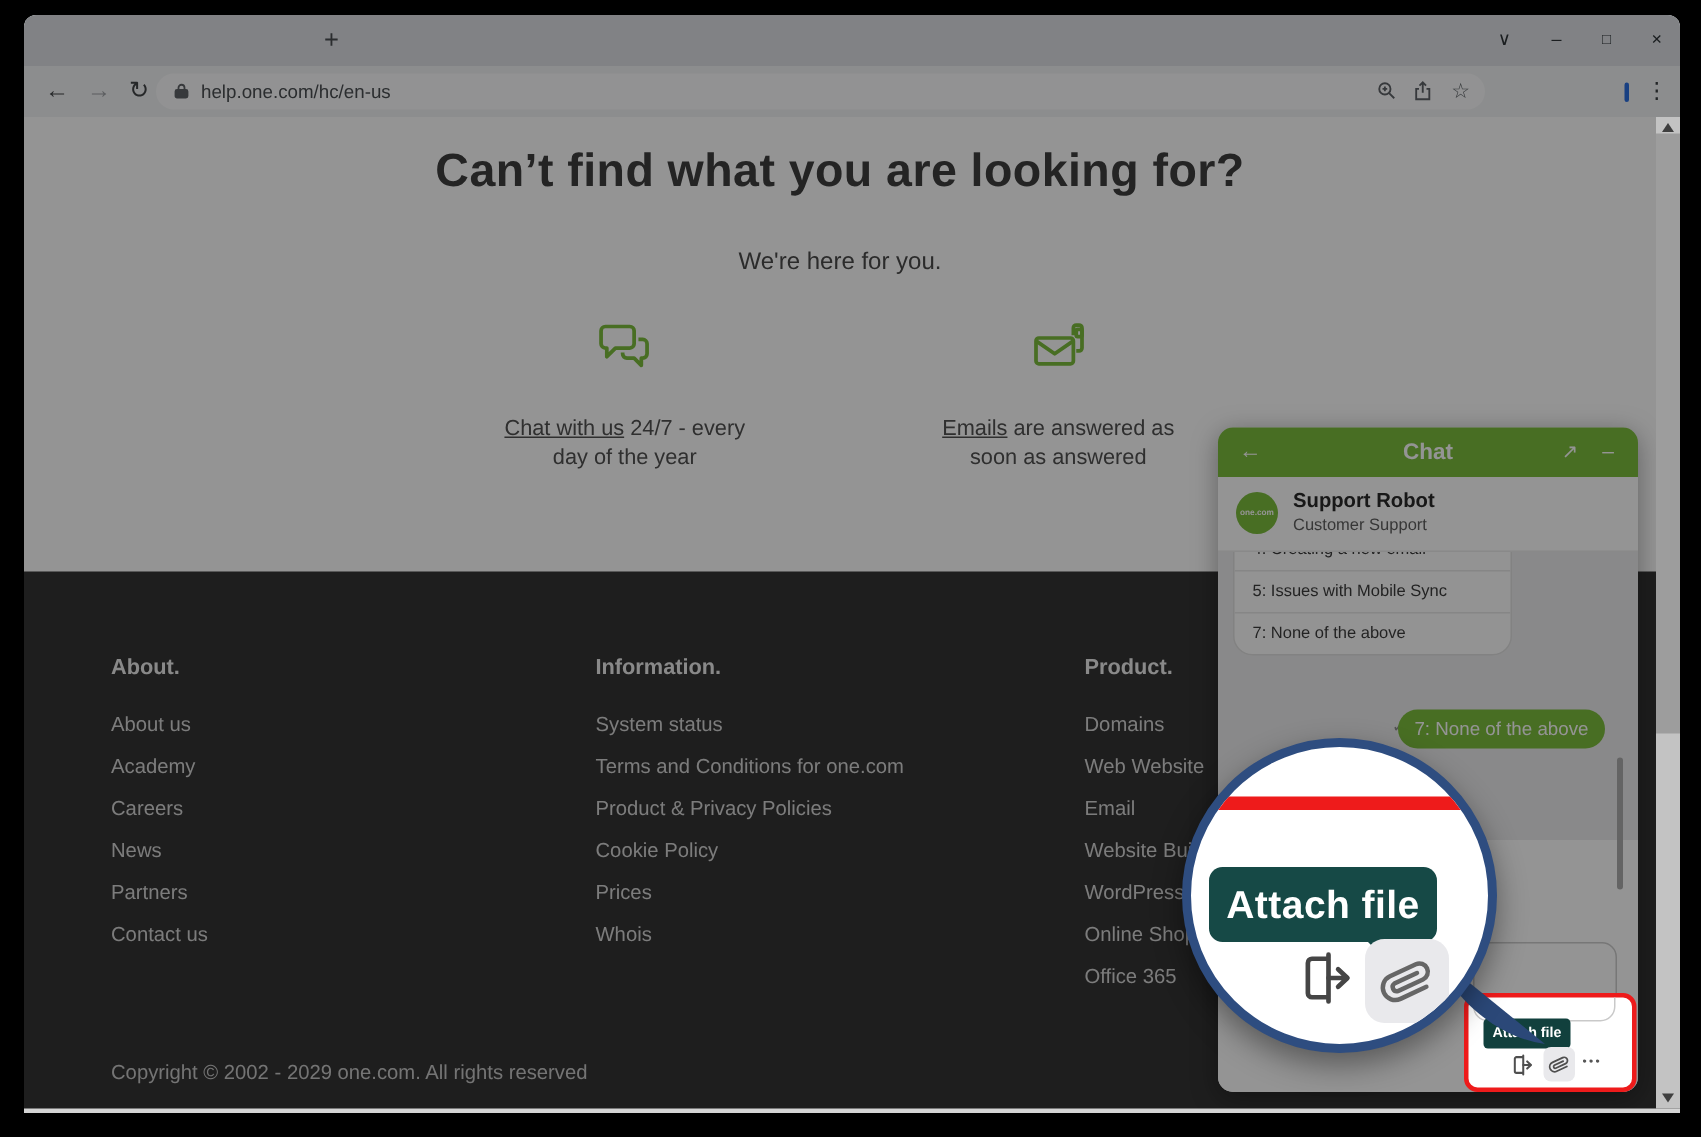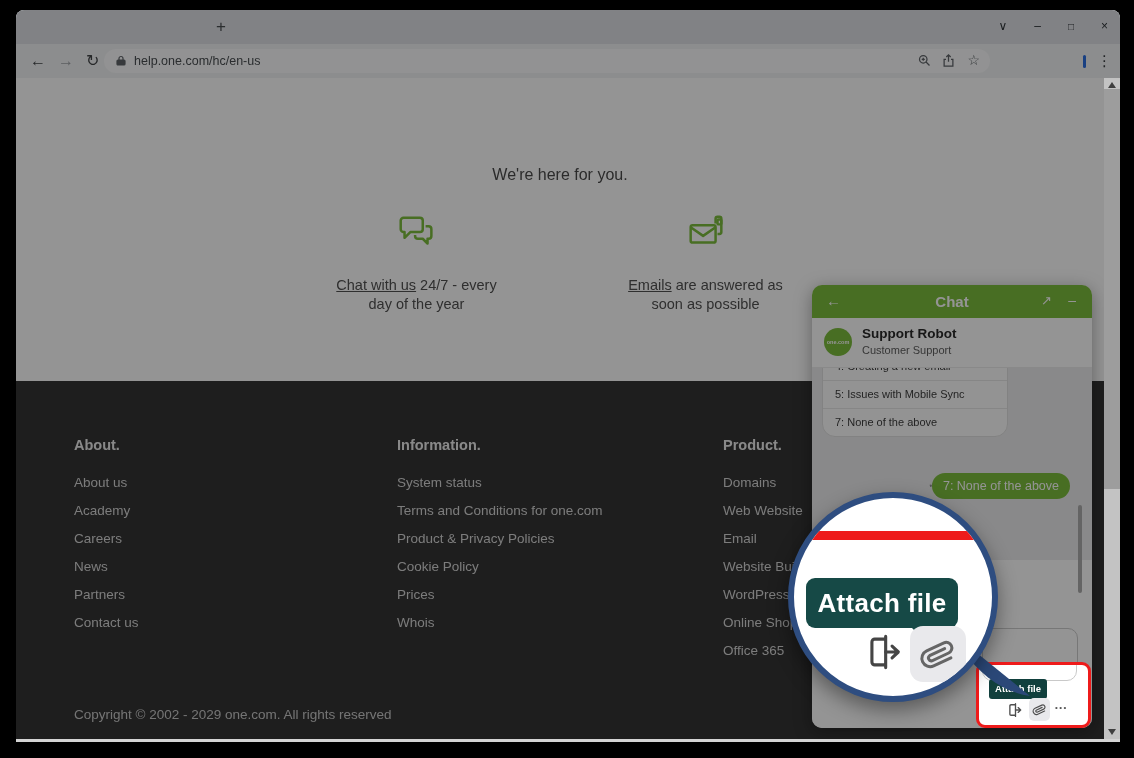--- a/index.html
+++ b/index.html
@@ -151,20 +151,21 @@
             <path d="M8 10H5v11h14V10h-3M12 14V3M8.5 6.5 12 3l3.5 3.5"></path>
           </svg>
       </span>
       <span class="pillic" style="right:10px;top:3px;font-size:14px">☆</span>
     </div>
     <span class="profilebar"></span>
     <span class="kebab">⋮</span>
   </div>
 
   <div class="pagearea">
+    <div class="h1">Can’t find what you are looking for?</div>
     <div class="sub">We're here for you.</div>
 
     <div class="ccol" style="left:283px">
       <div class="cicon">
         <svg width="46" height="46" viewBox="0 0 48 48" fill="none" stroke="#7cbd3d" stroke-width="2.6" stroke-linejoin="round">
           <path d="M10 8h17a3 3 0 0 1 3 3v9a3 3 0 0 1-3 3h-10l-6 6v-6h-1a3 3 0 0 1-3-3v-9a3 3 0 0 1 3-3z"></path>
           <path d="M33 17h3a3 3 0 0 1 3 3v7a3 3 0 0 1-3 3h-1v5l-5-5h-5a3 3 0 0 1-3-3v-1"></path>
         </svg>
       </div>
       <div class="ctext">
@@ -178,21 +179,21 @@
         <svg width="46" height="46" viewBox="0 0 48 48" fill="none" stroke="#7cbd3d" stroke-width="2.6" stroke-linejoin="round">
           <path d="M12 14h-1a3 3 0 0 0-3 3l6-0z" stroke="none"></path>
           <path d="M34 14V9a2 2 0 0 1 2-2h2a2 2 0 0 1 2 2v14a2 2 0 0 1-2 2h-2"></path>
           <rect x="8" y="16" width="26" height="18" rx="2"></rect>
           <path d="M8 18l13 9 13-9"></path>
           <rect x="36" y="10" width="4" height="5" rx="1"></rect>
         </svg>
       </div>
       <div class="ctext">
         <a href="#">Emails</a><span> are answered as</span><br>
-        <span>soon as possible</span>
+        <span>soon as answered</span>
       </div>
     </div>
 
     <div class="footer">
       <div class="fcol" style="left:58px">
         <div class="fhead">About.</div>
         <div class="fitem">About us</div>
         <div class="fitem">Academy</div>
         <div class="fitem">Careers</div>
         <div class="fitem">News</div>

